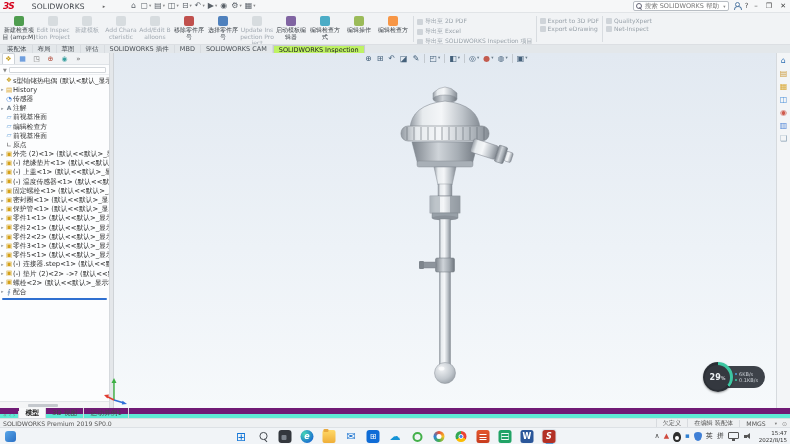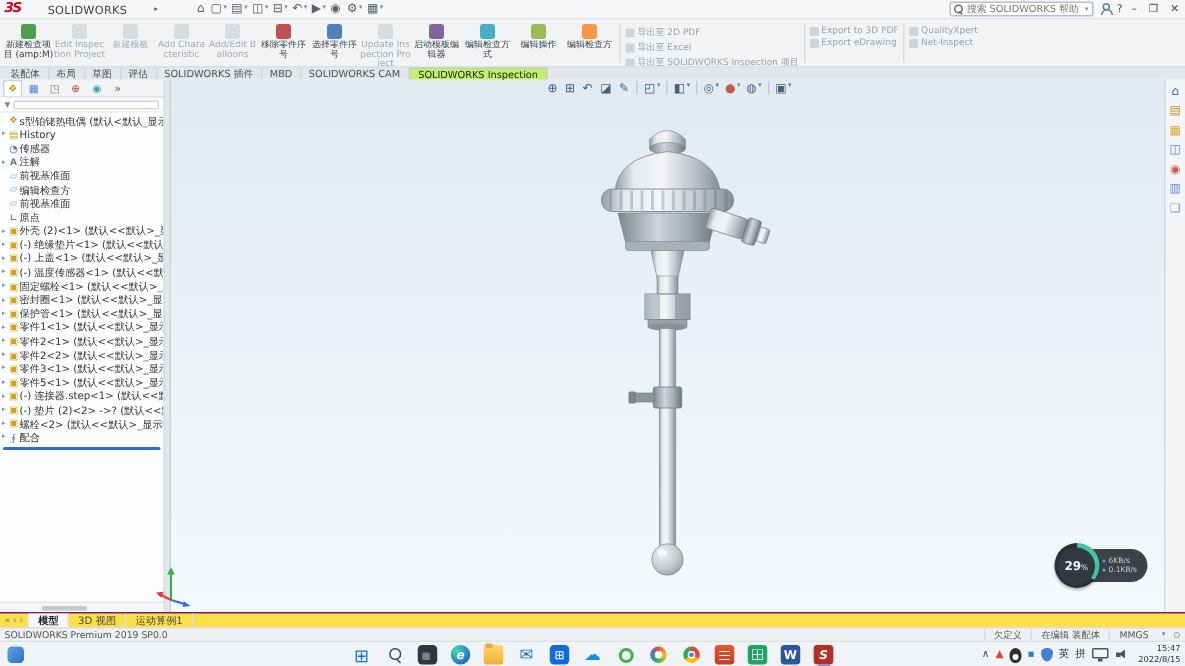--- a/index.html
+++ b/index.html
@@ -82,21 +82,21 @@
   .nw-dial{width:30px;height:30px;border-radius:50%;background:conic-gradient(#3cc7a2 0 130deg,#2b2f35 130deg 360deg);display:flex;align-items:center;justify-content:center;position:relative;z-index:2;box-shadow:0 1px 2px rgba(0,0,0,.35)}
   .nw-dial::before{content:"";position:absolute;inset:2.5px;background:#34383f;border-radius:50%}
   .nw-pct{position:relative;color:#eef1f4;font-size:8px;font-weight:bold}
   .nw-pct small{font-size:5px;font-weight:normal}
   .nw-col{display:flex;flex-direction:column;gap:1px}
   .nw-row{display:flex;align-items:center;gap:2px;font-size:5px;color:#c8cdd3;line-height:1}
   .nw-dot{width:2.5px;height:2.5px;border-radius:50%}
   
   .triad{position:absolute;left:104px;top:322px;z-index:7}
   
-  .doctabs{position:absolute;top:408px;left:0;right:0;height:10px;background:#fde047;border-top:1px solid #701a75;display:flex;align-items:center;font-size:6.8px;color:#444;z-index:30}
+  .doctabs{position:absolute;top:408px;left:0;right:0;height:10px;background:#5eead4;border-top:6px solid #701a75;display:flex;align-items:flex-end;font-size:6.8px;color:#444;z-index:30}
   .dnav{display:flex;align-items:center;gap:2px;padding:0 3px;color:#777;font-size:6px;border-right:1px solid #d8dbdf}
   .dtab{display:flex;align-items:center;padding:0 6px;border-right:1px solid #d8dbdf;white-space:nowrap}
   .dtab.active{background:#f8f9fa;font-weight:bold;color:#222}
   
   .statusbar{position:absolute;top:418px;left:0;right:0;height:9px;background:#eef0f2;border-top:1px solid #dadde1;display:flex;align-items:center;font-size:6.2px;color:#555;padding:0 3px;z-index:30}
   .st-right{margin-left:auto;display:flex;align-items:center}
   .st-item{padding:0 6px;border-left:1px solid #d8dbdf;white-space:nowrap}
   .st-caret{font-size:4.5px;color:#777;margin:0 3px}
   .st-gear{font-size:6px;color:#888;margin-left:2px}
   

